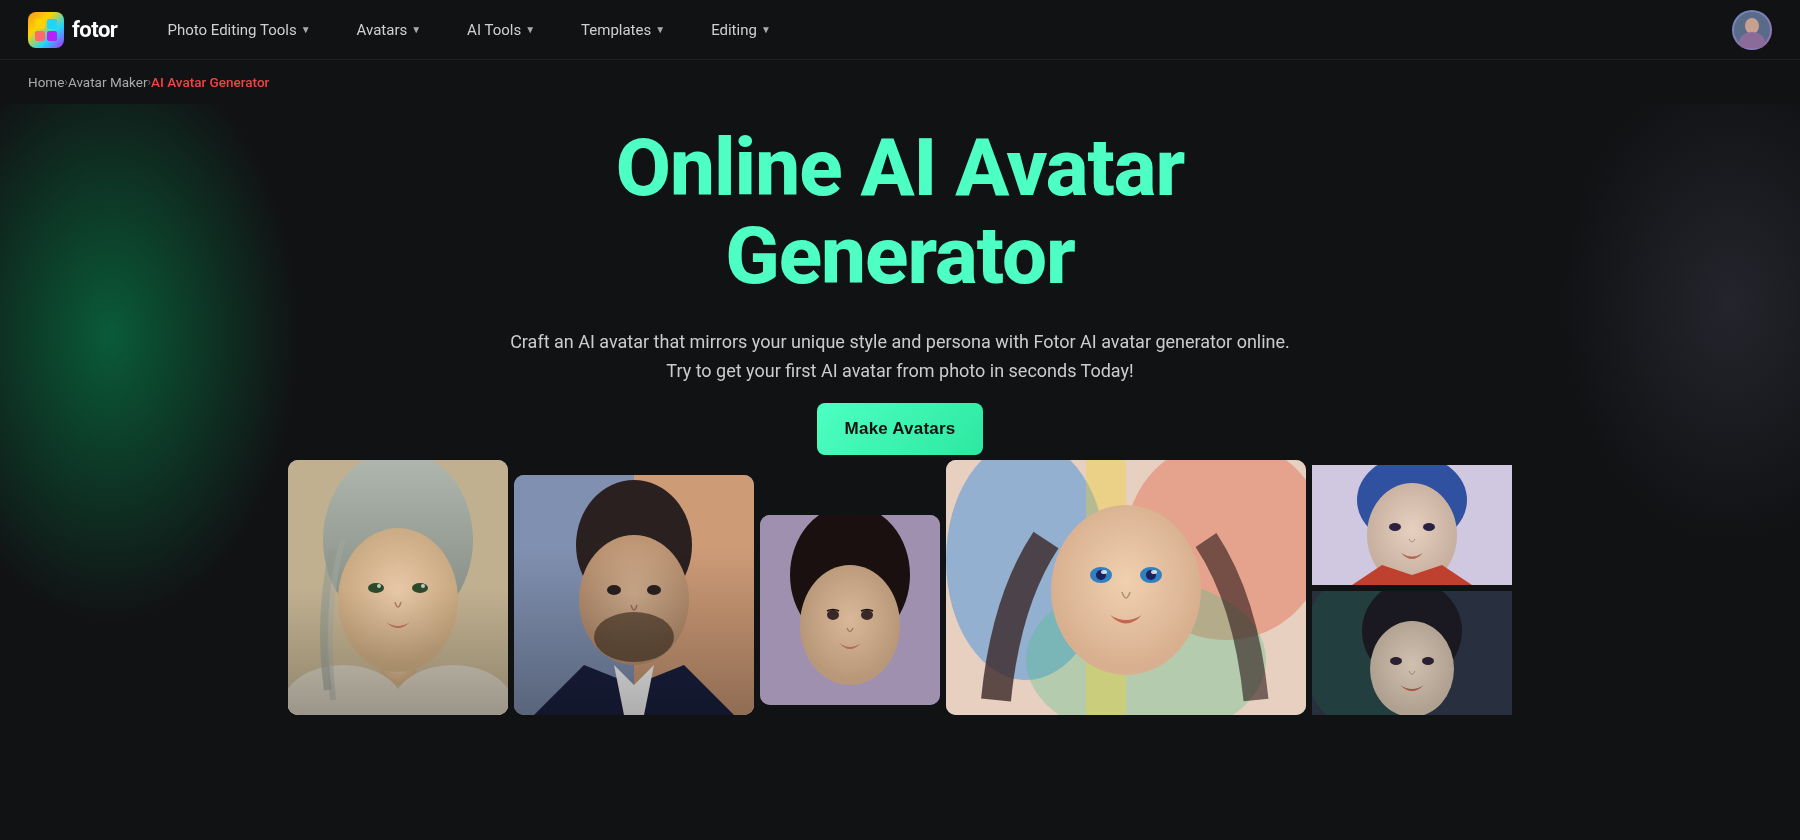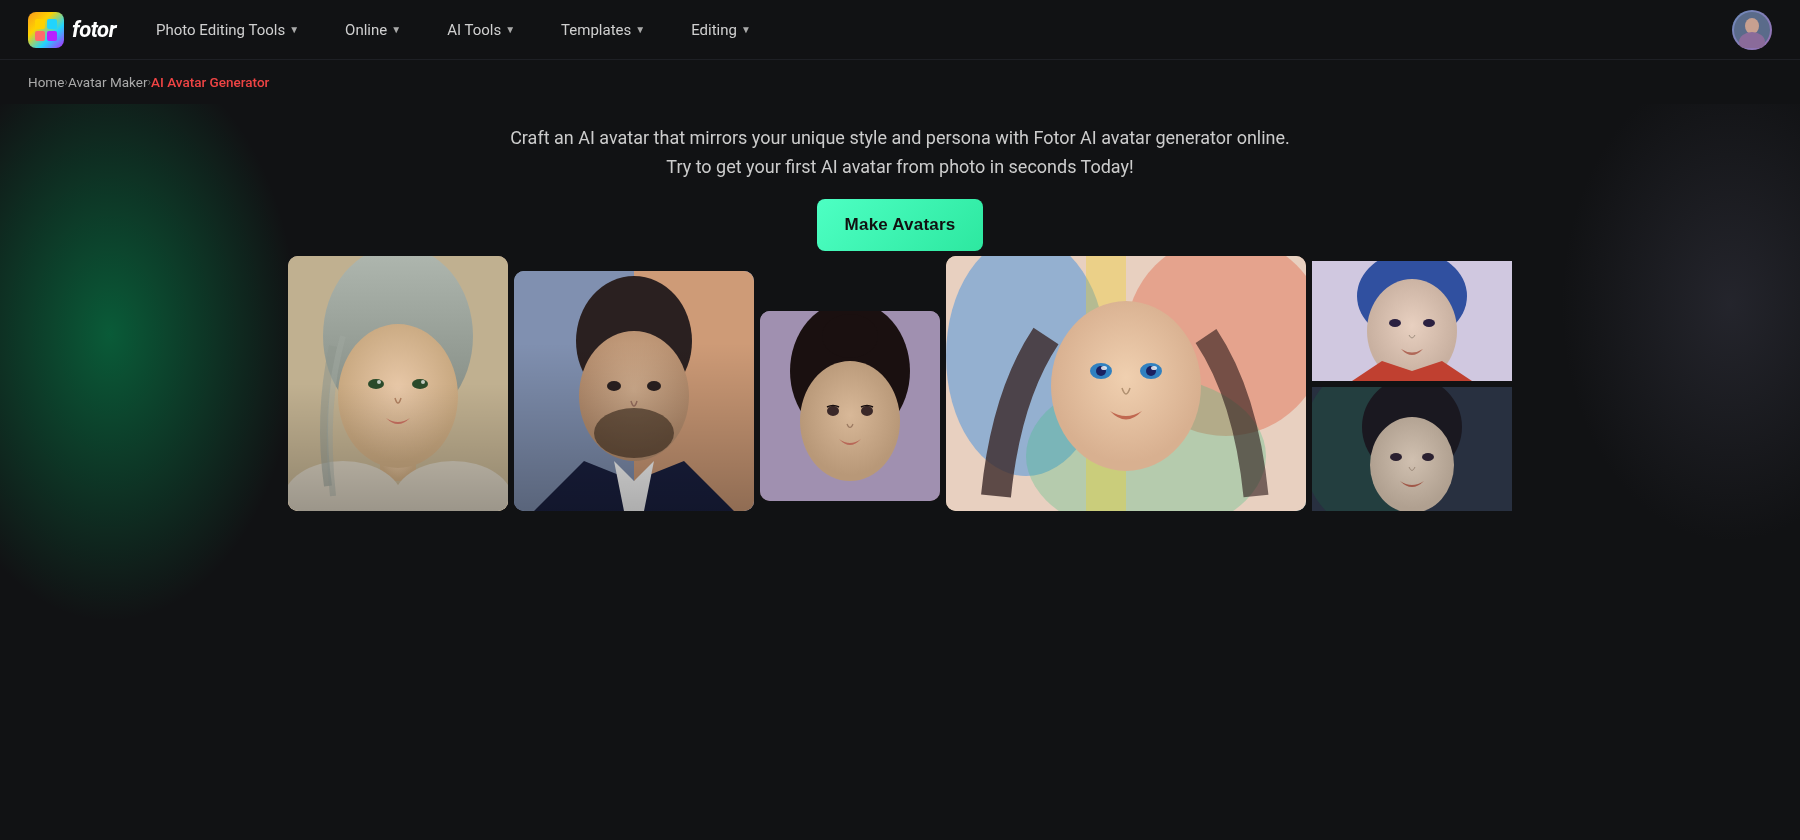--- a/index.html
+++ b/index.html
@@ -22,23 +22,22 @@
       background-color: #111214;
       height: 60px;
       padding: 0 28px;
       border-bottom: 1px solid #1e2025;
     }
 
     .nav-logo {
       display: flex;
       align-items: center;
       gap: 8px;
-      margin-right: 26px;
+      margin-right: 36px;
       text-decoration: none;
-      font-style: italic;
     }
 
     .logo-icon {
       width: 36px;
       height: 36px;
       border-radius: 8px;
       background: linear-gradient(135deg, #f7971e, #ffd200, #21d4fd, #b721ff);
       display: flex;
       align-items: center;
       justify-content: center;
@@ -297,21 +296,21 @@
     </div>
     <span class="logo-text">fotor</span>
   </a>
 
   <div class="nav-links">
     <div class="nav-item">
       <span>Photo Editing Tools</span>
       <span class="nav-chevron">▼</span>
     </div>
     <div class="nav-item">
-      <span>Online</span>
+      <span>Avatars</span>
       <span class="nav-chevron">▼</span>
     </div>
     <div class="nav-item">
       <span>AI Tools</span>
       <span class="nav-chevron">▼</span>
     </div>
     <div class="nav-item">
       <span>Templates</span>
       <span class="nav-chevron">▼</span>
     </div>
@@ -337,20 +336,24 @@
   <span class="breadcrumb-sep">›</span>
   <span class="breadcrumb-current">AI Avatar Generator</span>
 </div>
 
 <div class="hero">
 
   <div class="glow-left"></div>
   <div class="glow-right"></div>
 
   <div class="hero-content">
+    <h1 class="hero-title">
+      <span>Online AI Avatar</span><br>
+      <span>Generator</span>
+    </h1>
 
     <p class="hero-description">Craft an AI avatar that mirrors your unique style and persona with Fotor AI avatar generator online. Try to get your first AI avatar from photo in seconds Today!</p>
 
     <button class="cta-button">Make Avatars</button>
   </div>
 
   <div class="gallery">
 
     <div class="gallery-img gallery-img-1">
       <svg class="portrait-svg" viewBox="0 0 220 255" xmlns="http://www.w3.org/2000/svg">

